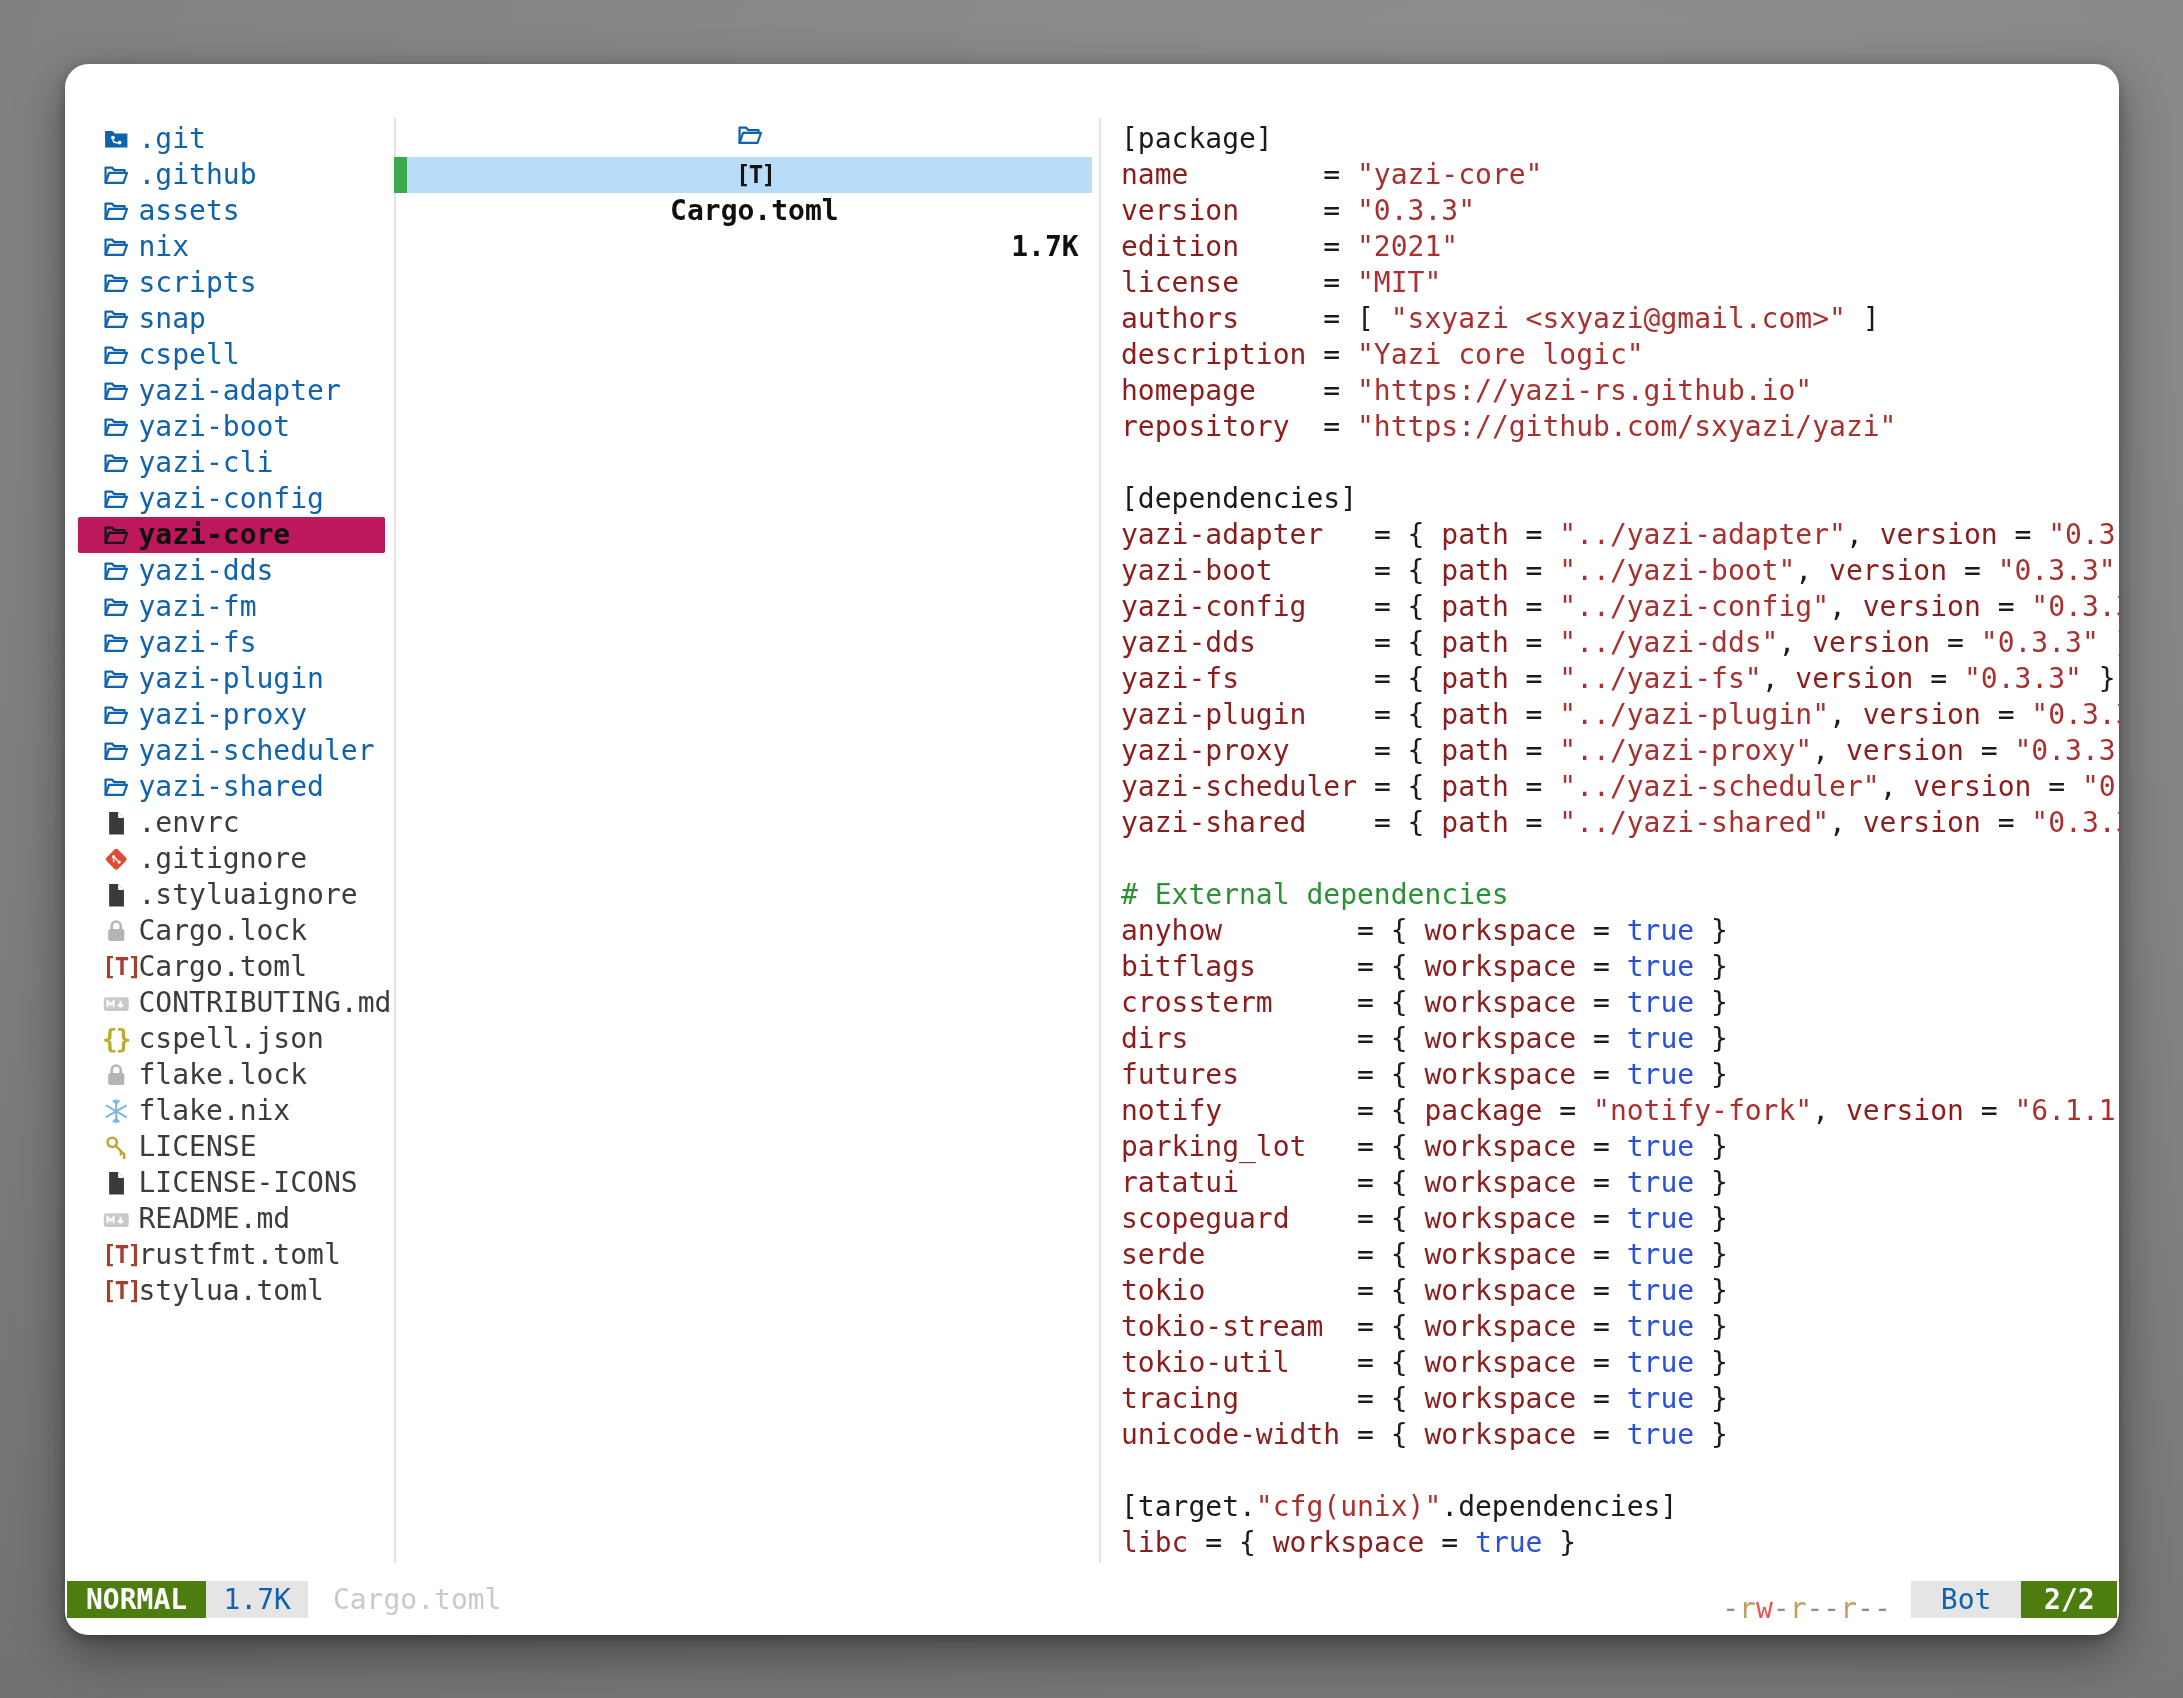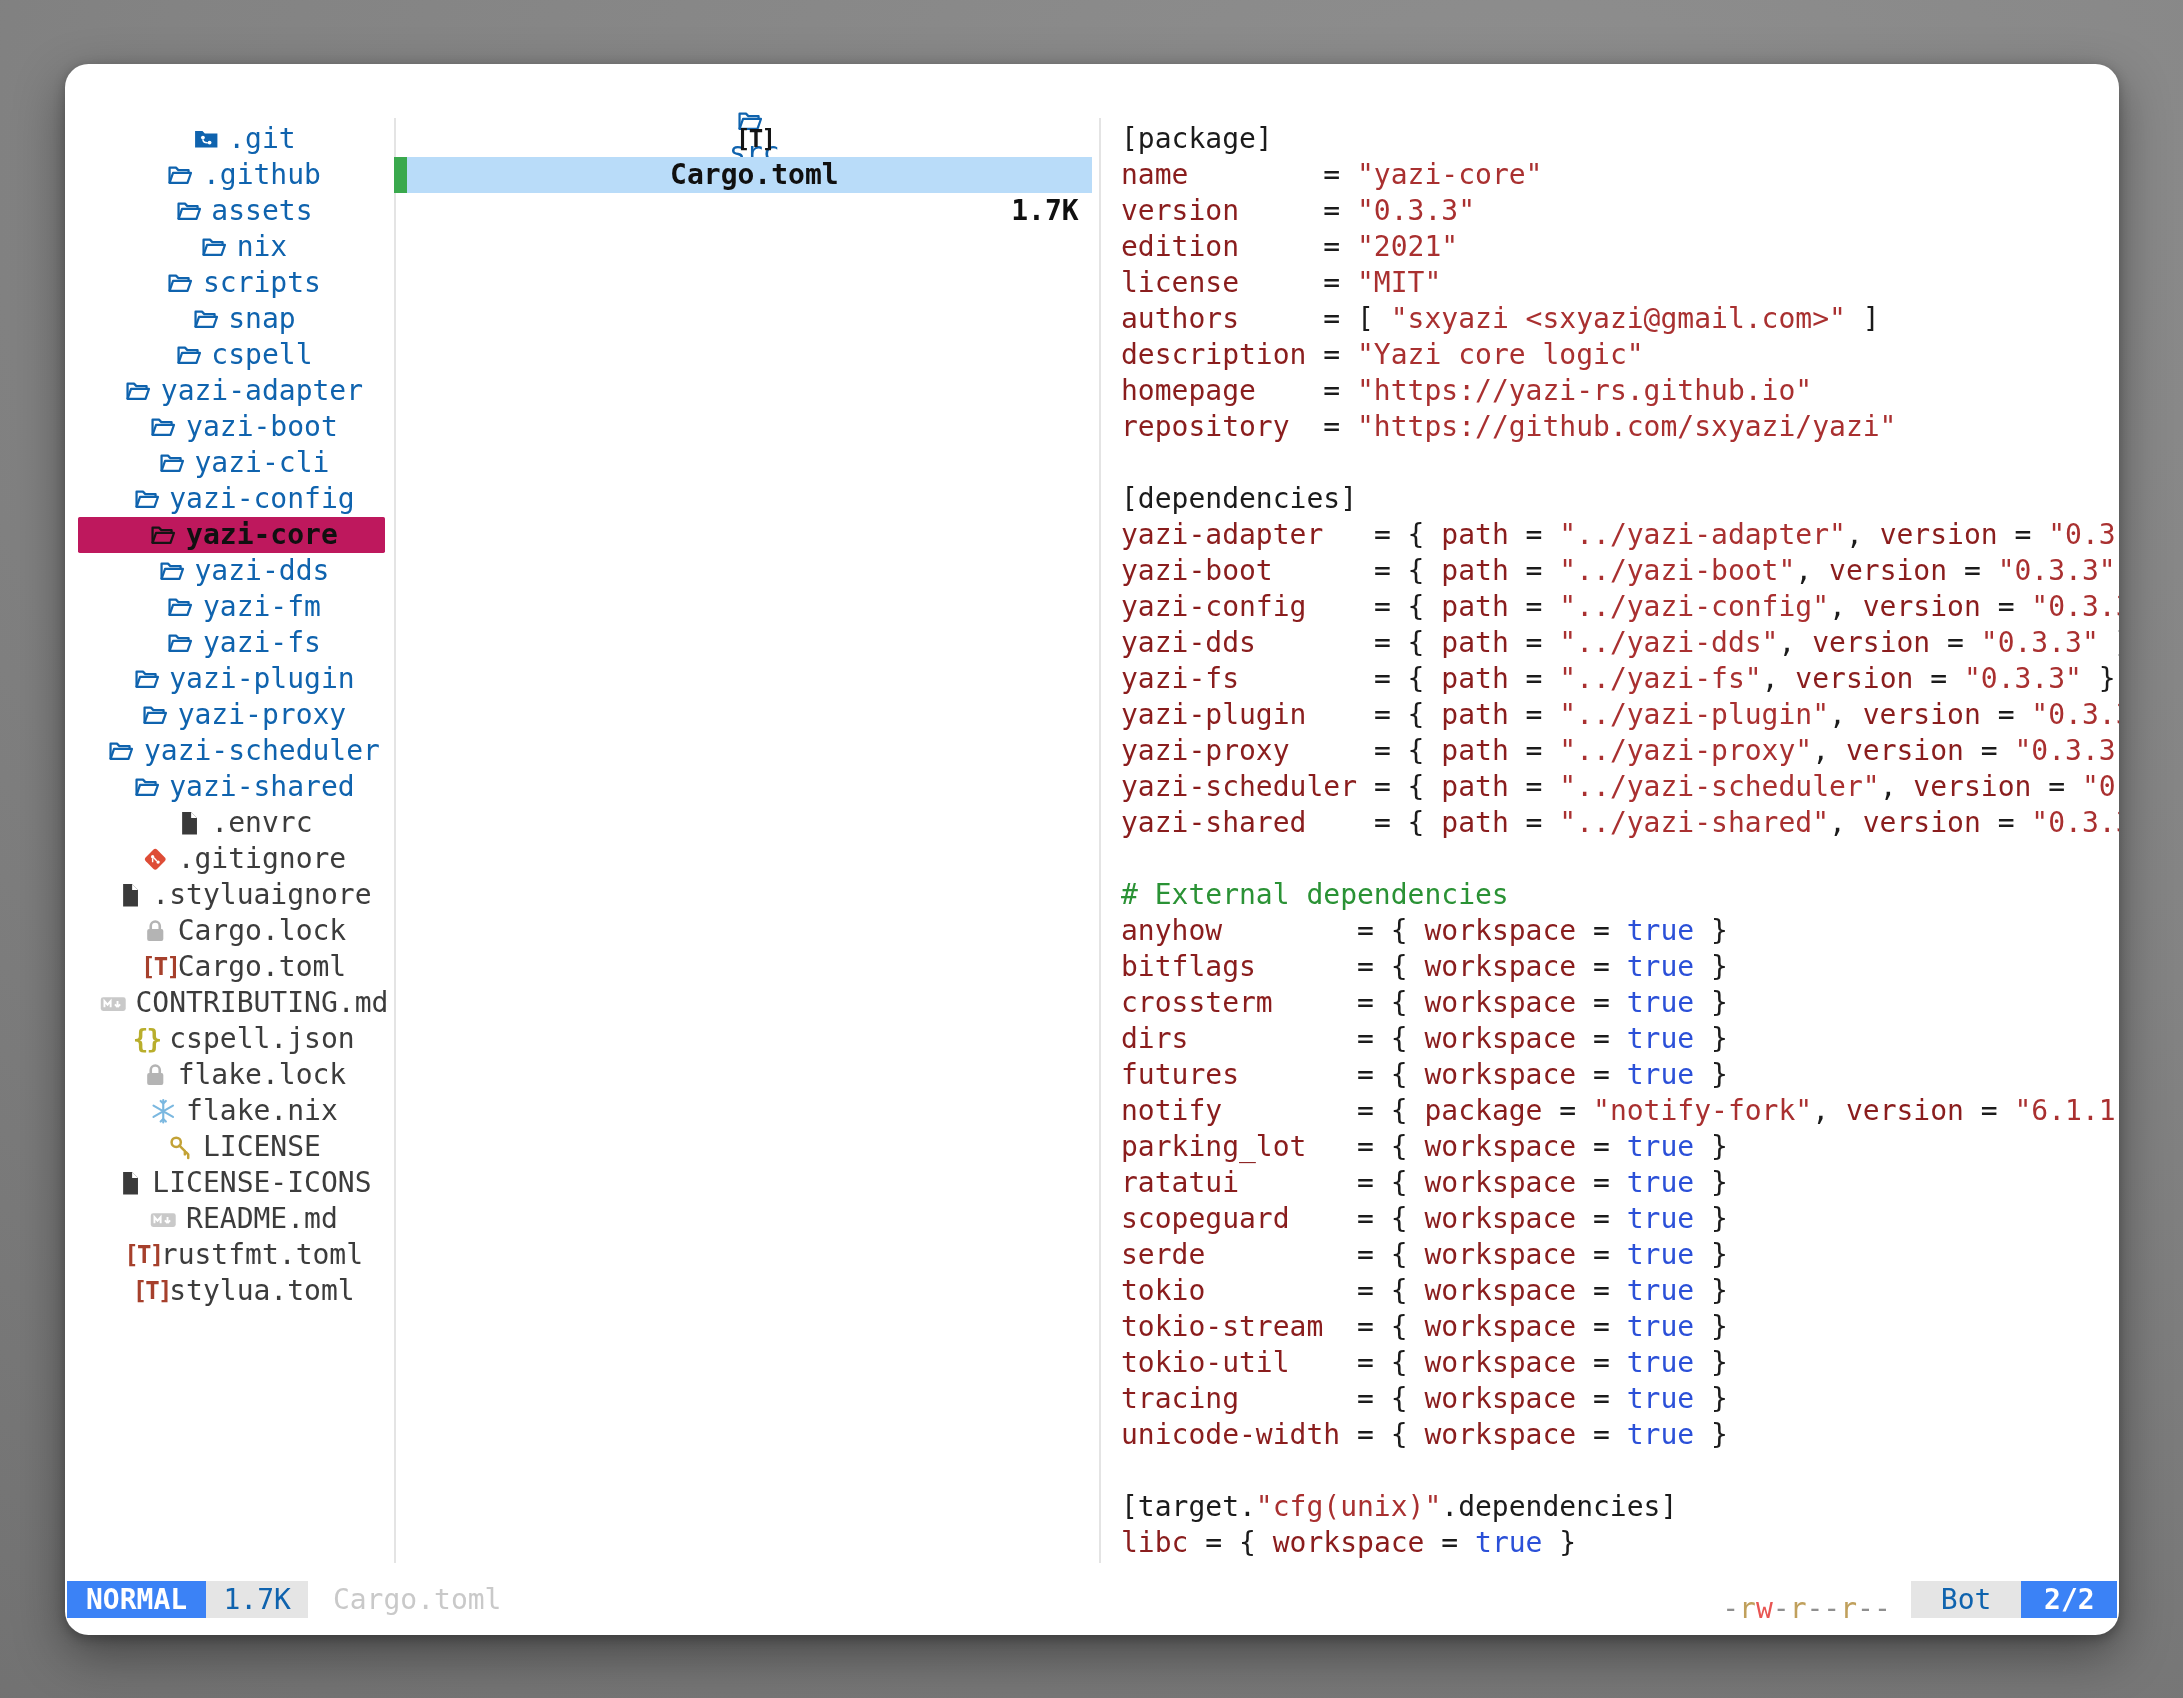--- a/index.html
+++ b/index.html
@@ -11,21 +11,21 @@
   #window{
     position:absolute;left:65px;top:64px;width:2054px;height:1571px;
     background:#ffffff;border-radius:23.5px;overflow:hidden;
     box-shadow:0 18.5px 50px rgba(0,0,0,.40), 0 3.4px 11.7px rgba(0,0,0,.25);
   }
   .vsep{position:absolute;top:54px;width:1.7px;height:1445px;background:#e4e4e4;}
   #sep1{left:329px;}
   #sep2{left:1034px;}
 
   .pane{position:absolute;top:57px;font-size:28px;line-height:36px;color:#3c3c3c;}
-  .row{height:36px;display:flex;align-items:center;white-space:pre;justify-content:center;}
+  .row{height:36px;display:flex;align-items:center;white-space:pre;}
   .row .icon{width:29px;display:flex;align-items:center;justify-content:flex-start;flex:none;}
   .row .icon svg{display:block;}
   .label{margin-left:7.6px;}
 
   
   #parent-pane{left:13.4px;width:307px;}
   #parent-pane .row{padding-left:23.5px;border-radius:1.7px;}
   #parent-pane .row.folder .label{color:#0f63ae;}
   #parent-pane .row.sel{background:#be185d;}
   #parent-pane .row.sel .label{color:#101010;font-weight:bold;}
@@ -54,21 +54,21 @@
   .tok-p{color:#1b1b1b;}
   .tok-b{color:#2b50d8;}
   .tok-c{color:#2a9235;}
 
   
   #status-bar{
     position:absolute;left:0;right:0;bottom:17px;height:37px;
     display:flex;align-items:center;font-size:28px;line-height:37px;
   }
   .chip{height:37px;display:flex;align-items:center;}
-  .chip.blue{background:#3b82f6;color:#ffffff;font-weight:bold;}
+  .chip.blue{background:#4d7c0f;color:#ffffff;font-weight:bold;}
   .chip.gray{background:#e5e5e5;color:#0f63ae;}
   #mode-chip{margin-left:1.7px;padding:0 19.3px;}
   #size-chip{padding:0 17px;}
   #file-name{margin-left:25px;color:#c9c9c9;}
   #status-right{margin-left:auto;display:flex;align-items:center;}
   #perms{margin-right:20px;letter-spacing:0;margin-top:17px;}
   .pm-d{color:#8f8f8f;} .pm-r{color:#c0a05c;} .pm-w{color:#e85552;}
   #pos-chip{padding:0 30px;}
   #count-chip{padding:0 22.7px;margin-right:1.7px;}
 </style>

